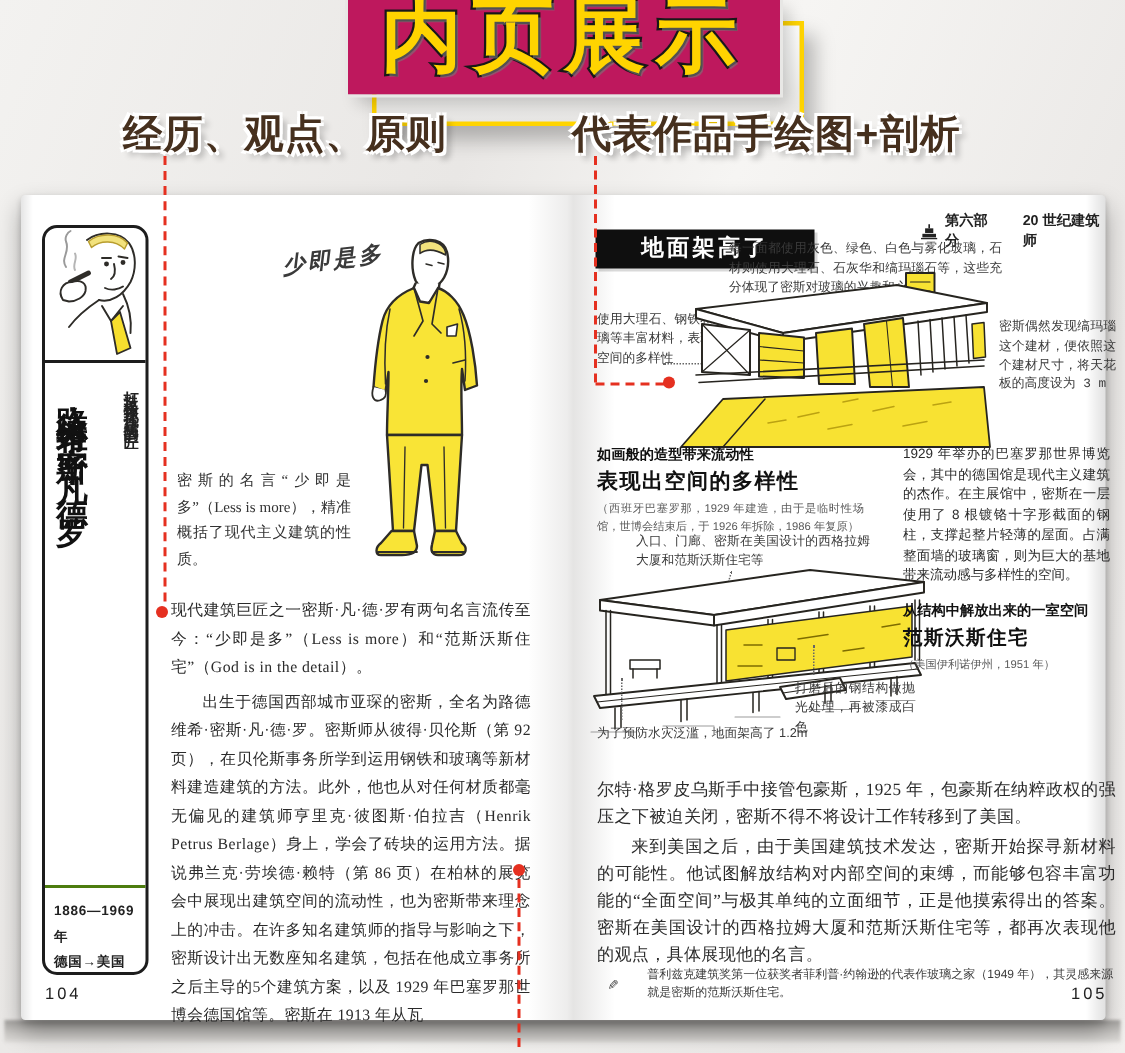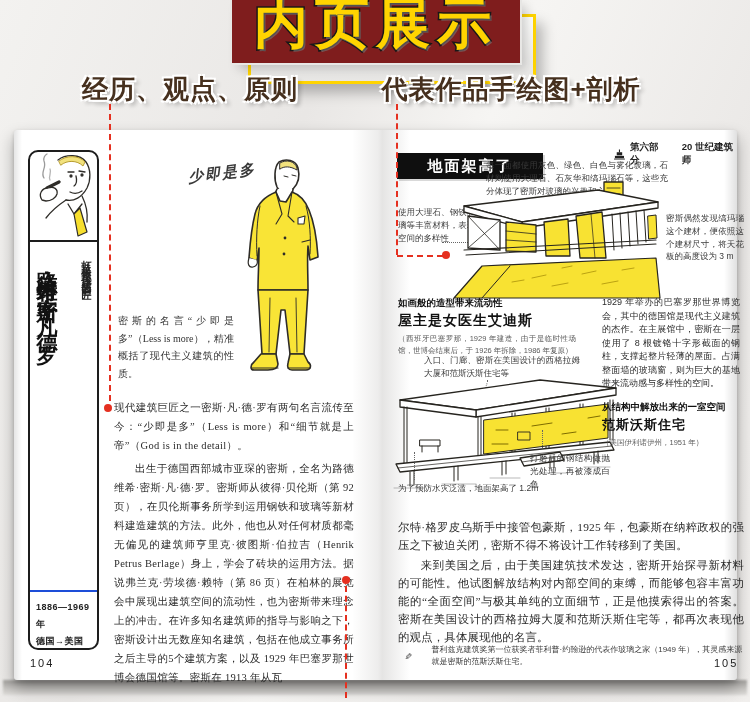--- a/index.html
+++ b/index.html
@@ -4,21 +4,21 @@
 <style>
   html,body{margin:0;padding:0;}
   body{width:750px;height:702px;overflow:hidden;
        font-family:"Liberation Sans",sans-serif;
        background:linear-gradient(112deg,#f3f2f0 0%,#e9e7e5 34%,#f6f5f3 52%,#ebe9e7 78%,#f1efed 100%);}
   .stage{position:relative;width:750px;height:702px;}
   .abs{position:absolute;}
   
   .banner-outline{left:248px;top:14px;width:282px;height:64px;border:3px solid #ffd400;
     background:linear-gradient(#fdfdfc,#e7e6e4);box-shadow:7px 9px 12px rgba(0,0,0,.25);z-index:2;}
-  .banner{left:232px;top:0;width:288px;height:63px;background:#7f1d1d;outline:2px solid #e8e7e5;
+  .banner{left:232px;top:0;width:288px;height:63px;background:#be185d;outline:2px solid #e8e7e5;
     z-index:3;overflow:hidden;text-align:center;box-shadow:6px 6px 10px rgba(0,0,0,.18);}
   .banner span{position:relative;top:-12px;display:inline-block;font-size:54px;font-weight:bold;
     letter-spacing:7px;color:#ffd400;-webkit-text-stroke:3px #181818;paint-order:stroke fill;
     text-shadow:2px 2px 0 rgba(120,120,120,.6);}
   .headline{z-index:3;font-weight:bold;font-size:26px;color:#46301e;letter-spacing:1px;text-align:center;
     text-shadow:-2px -2px 0 #fff,2px -2px 0 #fff,-2px 2px 0 #fff,2px 2px 0 #fff,4px 4px 4px rgba(0,0,0,.3);}
   
   .leader-v{border-left:2px dashed #e53020;width:0;z-index:6;}
   .leader-h{border-top:2px dashed #e53020;height:0;z-index:6;}
   .leader-dot{width:8px;height:8px;border-radius:50%;background:#e53020;z-index:6;}
@@ -35,21 +35,21 @@
     background:linear-gradient(to bottom,#a3a19e,#c8c6c3 55%,#dedcd9);filter:blur(1px);}
   
   .sidebar{left:14px;top:20px;width:67px;height:496px;border:2px solid #1d1d1d;border-radius:10px;
     display:flex;flex-direction:column;background:#fff;}
   .portrait-sec{height:88px;border-bottom:2px solid #1d1d1d;flex:none;overflow:hidden;}
   .names-sec{flex:1;position:relative;}
   .v-name{position:absolute;left:3px;top:12px;writing-mode:vertical-rl;font-size:21px;font-weight:bold;
     letter-spacing:4px;color:#111;}
   .v-tagline{position:absolute;right:4px;top:10px;writing-mode:vertical-rl;font-size:10px;font-weight:bold;
     letter-spacing:3px;color:#222;}
-  .meta-sec{flex:none;border-top:2px solid #1d4ed8;padding:7px 5px 0 6px;font-size:9px;font-weight:bold;
+  .meta-sec{flex:none;border-top:2px solid #4d7c0f;padding:7px 5px 0 6px;font-size:9px;font-weight:bold;
     color:#222;line-height:1.9;height:49px;letter-spacing:.5px;}
   .quote-label{font-family:"Liberation Serif",serif;font-style:italic;font-weight:bold;font-size:15px;
     color:#3a3a3a;transform:rotate(-7deg);letter-spacing:2px;}
   .fig-caption{font-family:"Liberation Serif",serif;font-size:10px;line-height:1.75;color:#333;text-align:justify;}
   .body-text{font-family:"Liberation Serif",serif;font-size:10.5px;line-height:19px;color:#2b2b2b;
     text-align:justify;letter-spacing:.3px;}
   .indent{text-indent:2em;}
   .pagenum{font-size:11px;color:#222;letter-spacing:2px;}
   
   .chapter{display:flex;align-items:center;gap:5px;font-size:9.5px;font-weight:bold;color:#222;}
@@ -149,21 +149,21 @@
         <path d="M30,140 L29,194 M56,140 L57,194" stroke-width=".9"></path>
         <path d="M21,196 L36,196 L38,206 C38,210 34,212 28,212 L14,212 C10,212 10,207 14,204 Z" fill="#f9e436"></path>
         <path d="M50,196 L64,196 L68,204 C72,207 71,212 66,212 L52,212 C48,212 47,209 48,205 Z" fill="#f9e436"></path>
         <path d="M12,210 L38,210 M48,210 L70,210" stroke-width="1.2"></path>
       </g>
     </svg>
 
     <div class="abs fig-caption" style="left:104px;top:182px;width:116px;">密斯的名言“少即是多”（Less is more），精准概括了现代主义建筑的性质。</div>
 
     <div class="abs" style="left:100px;top:268px;width:240px;">
-      <p class="body-text" style="margin:0;">现代建筑巨匠之一密斯·凡·德·罗有两句名言流传至今：“少即是多”（Less is more）和“细节就是上帝”（God is in the detail）。</p>
+      <p class="body-text" style="margin:0;">现代建筑巨匠之一密斯·凡·德·罗有两句名言流传至今：“少即是多”（Less is more）和“范斯沃斯住宅”（God is in the detail）。</p>
       <p class="body-text indent" style="margin:4px 0 0 0;">出生于德国西部城市亚琛的密斯，全名为路德维希·密斯·凡·德·罗。密斯师从彼得·贝伦斯（第 92 页），在贝伦斯事务所学到运用钢铁和玻璃等新材料建造建筑的方法。此外，他也从对任何材质都毫无偏见的建筑师亨里克·彼图斯·伯拉吉（Henrik Petrus Berlage）身上，学会了砖块的运用方法。据说弗兰克·劳埃德·赖特（第 86 页）在柏林的展览会中展现出建筑空间的流动性，也为密斯带来理念上的冲击。在许多知名建筑师的指导与影响之下，密斯设计出无数座知名建筑，包括在他成立事务所之后主导的5个建筑方案，以及 1929 年巴塞罗那世博会德国馆等。密斯在 1913 年从瓦</p>
     </div>
 
     <div class="abs pagenum" style="left:16px;top:527px;">104</div>
 
     <div class="abs chapter" style="left:600px;top:11px;">
       <svg viewBox="0 0 12 11" width="12" height="11">
         <g fill="#222">
           <rect x="5.4" y="0" width="1.2" height="3"></rect>
           <rect x="3" y="3" width="6" height="3.4"></rect>
@@ -174,21 +174,21 @@
       <span>第六部分</span>
       <span class="gap"></span>
       <span>20 世纪建筑师</span>
     </div>
 
     <div class="abs title-box" style="left:383px;top:23px;width:146px;height:26px;">地面架高了</div>
 
     <div class="abs anno" style="left:472px;top:29px;width:182px;">每一面都使用灰色、绿色、白色与雾化玻璃，石材则使用大理石、石灰华和缟玛瑙石等，这些充分体现了密斯对玻璃的兴趣和心得</div>
     <div class="abs anno" style="left:384px;top:76px;width:86px;">使用大理石、钢铁和玻璃等丰富材料，表现出空间的多样性</div>
     <div class="abs dotlead-h" style="left:428px;top:112px;width:28px;"></div>
-    <div class="abs anno" style="left:652px;top:82px;width:78px;">密斯偶然发现缟玛瑙这个建材，便依照这个建材尺寸，将天花板的高度设为 3 m</div>
+    <div class="abs anno" style="left:652px;top:82px;width:78px;font-family:Liberation Mono, monospace;">密斯偶然发现缟玛瑙这个建材，便依照这个建材尺寸，将天花板的高度设为 3 m</div>
 
     <svg class="abs" style="left:438px;top:48px;" viewBox="0 0 212 122" width="212" height="122">
       <g stroke="#26241f" fill="#fff" stroke-width="1.3" stroke-linejoin="round" stroke-linecap="round">
         <polygon points="152,4 171,4 171,32 152,34" fill="#f8e232"></polygon>
         <path d="M155,10 h13 M155,16 h13 M155,22 h13" stroke-width=".8" fill="none"></path>
         <polygon points="12,28 146,12 206,24 70,44"></polygon>
         <polygon points="70,44 206,24 206,30 70,50"></polygon>
         <polygon points="12,28 70,44 70,50 12,34"></polygon>
         <polygon points="16,38 48,42 48,72 16,70"></polygon>
         <path d="M16,38 L48,72 M48,42 L16,70" stroke-width=".8" fill="none"></path>
@@ -201,21 +201,21 @@
         <polygon points="196,38 204,37 205,60 197,61" fill="#f8e232" stroke-width="1"></polygon>
         <path d="M12,72 L204,62 M14,77 L204,66" fill="none" stroke-width="1.1"></path>
         <polygon points="30,88 204,80 208,120 2,120" fill="#f8e232" stroke-width="1.2"></polygon>
         <path d="M30,120 L58,88" stroke-width="1" fill="none"></path>
         <path d="M80,100 l14,-3 M100,108 l16,-3 M130,96 l14,-3 M150,106 l16,-3 M170,92 l12,-2 M110,90 l10,-2 M60,104 l12,-2" stroke="#bba212" stroke-width="1" fill="none"></path>
       </g>
     </svg>
 
     <div class="abs" style="left:384px;top:167px;width:178px;">
       <div class="kicker">如画般的造型带来流动性</div>
-      <div class="work-title">屋主是女医生艾迪斯</div>
+      <div class="work-title">表现出空间的多样性</div>
       <div class="work-cap">（西班牙巴塞罗那，1929 年建造，由于是临时性场馆，世博会结束后，于 1926 年拆除，1986 年复原）</div>
     </div>
 
     <div class="abs anno" style="left:410px;top:224px;width:156px;">入口、门廊、密斯在美国设计的西格拉姆大厦和范斯沃斯住宅等</div>
     <div class="abs dotlead-v" style="left:470px;top:250px;height:24px;transform:rotate(16deg);"></div>
 
     <svg class="abs" style="left:378px;top:244px;" viewBox="0 0 228 118" width="228" height="118">
       <g stroke="#26241f" fill="#fff" stroke-width="1.3" stroke-linejoin="round" stroke-linecap="round">
         <polygon points="8,26 148,6 224,14 84,36"></polygon>
         <polygon points="84,36 224,14 224,21 84,43"></polygon>

